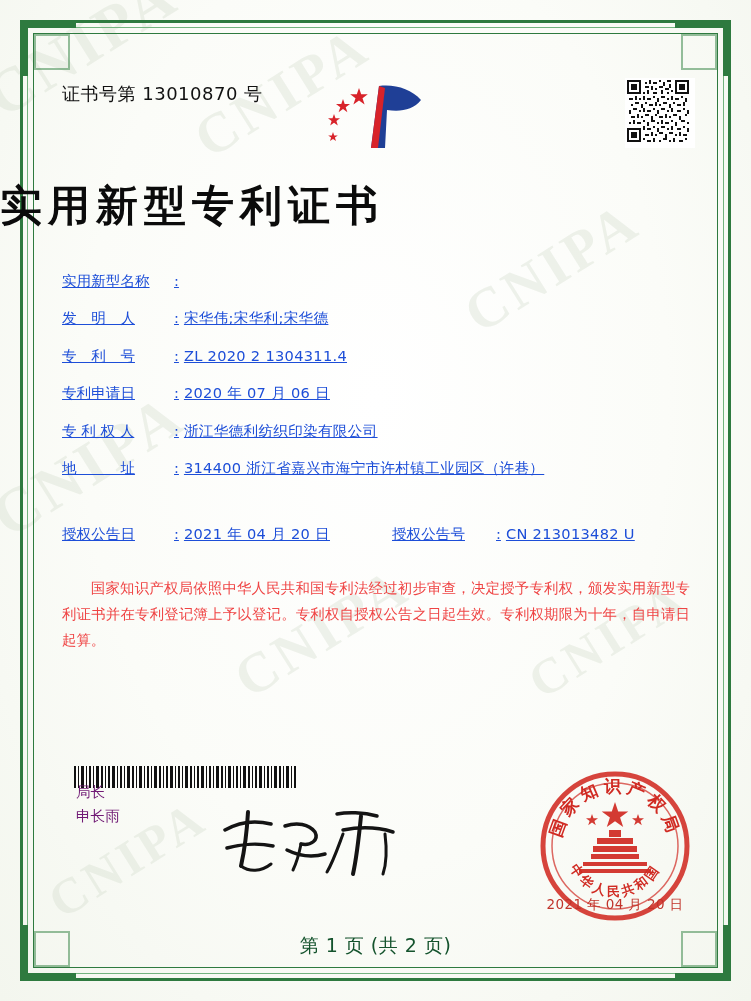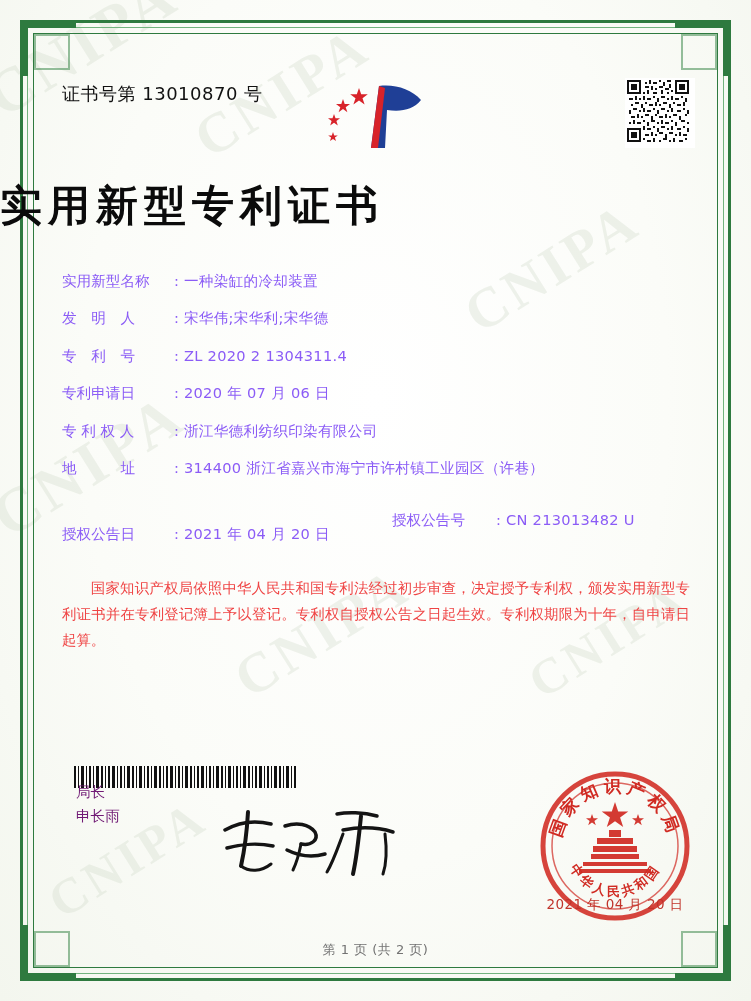--- a/index.html
+++ b/index.html
@@ -139,25 +139,26 @@
 
   
   .fields {
     position: absolute;
     left: 62px;
     top: 272px;
     width: 630px;
   }
   .row {
     display: flex;
-    align-items: center;
+    align-items: flex-end;
     margin-bottom: 18.5px;
     font-size: 14.6px;
-    color: #8b5cf6;
+    color: #1d4ed8;
     line-height: 1.3;
+    text-decoration: underline;
   }
   .row .label {
     width: 112px;
     flex: 0 0 112px;
     letter-spacing: 0px;
     white-space: nowrap;
   }
   .row .colon {
     flex: 0 0 auto;
     padding-right: 5px;
@@ -237,22 +238,22 @@
     letter-spacing: .4px;
     font-family: "DejaVu Sans", sans-serif;
   }
 
   
   .footer {
     position: absolute;
     left: 0; right: 0;
     bottom: 42px;
     text-align: center;
-    font-size: 13px;
-    color: #737373;
+    font-size: 19px;
+    color: #14532d;
     letter-spacing: .5px;
   }
 </style>
 </head>
 <body>
 
 <div id="certificate">
 
   <div class="paper-tint"></div>
 
@@ -421,21 +422,20 @@
     </svg>
   </div>
 
   <div class="title">实用新型专利证书</div>
 
   <div class="fields">
 
     <div class="row">
       <span class="label">实用新型名称</span>
       <span class="colon">:</span>
-      <span class="value">一种染缸的冷却装置</span>
     </div>
 
     <div class="row">
       <span class="label">发　明　人</span>
       <span class="colon">:</span>
       <span class="value">宋华伟;宋华利;宋华德</span>
     </div>
 
     <div class="row">
       <span class="label">专　利　号</span>

